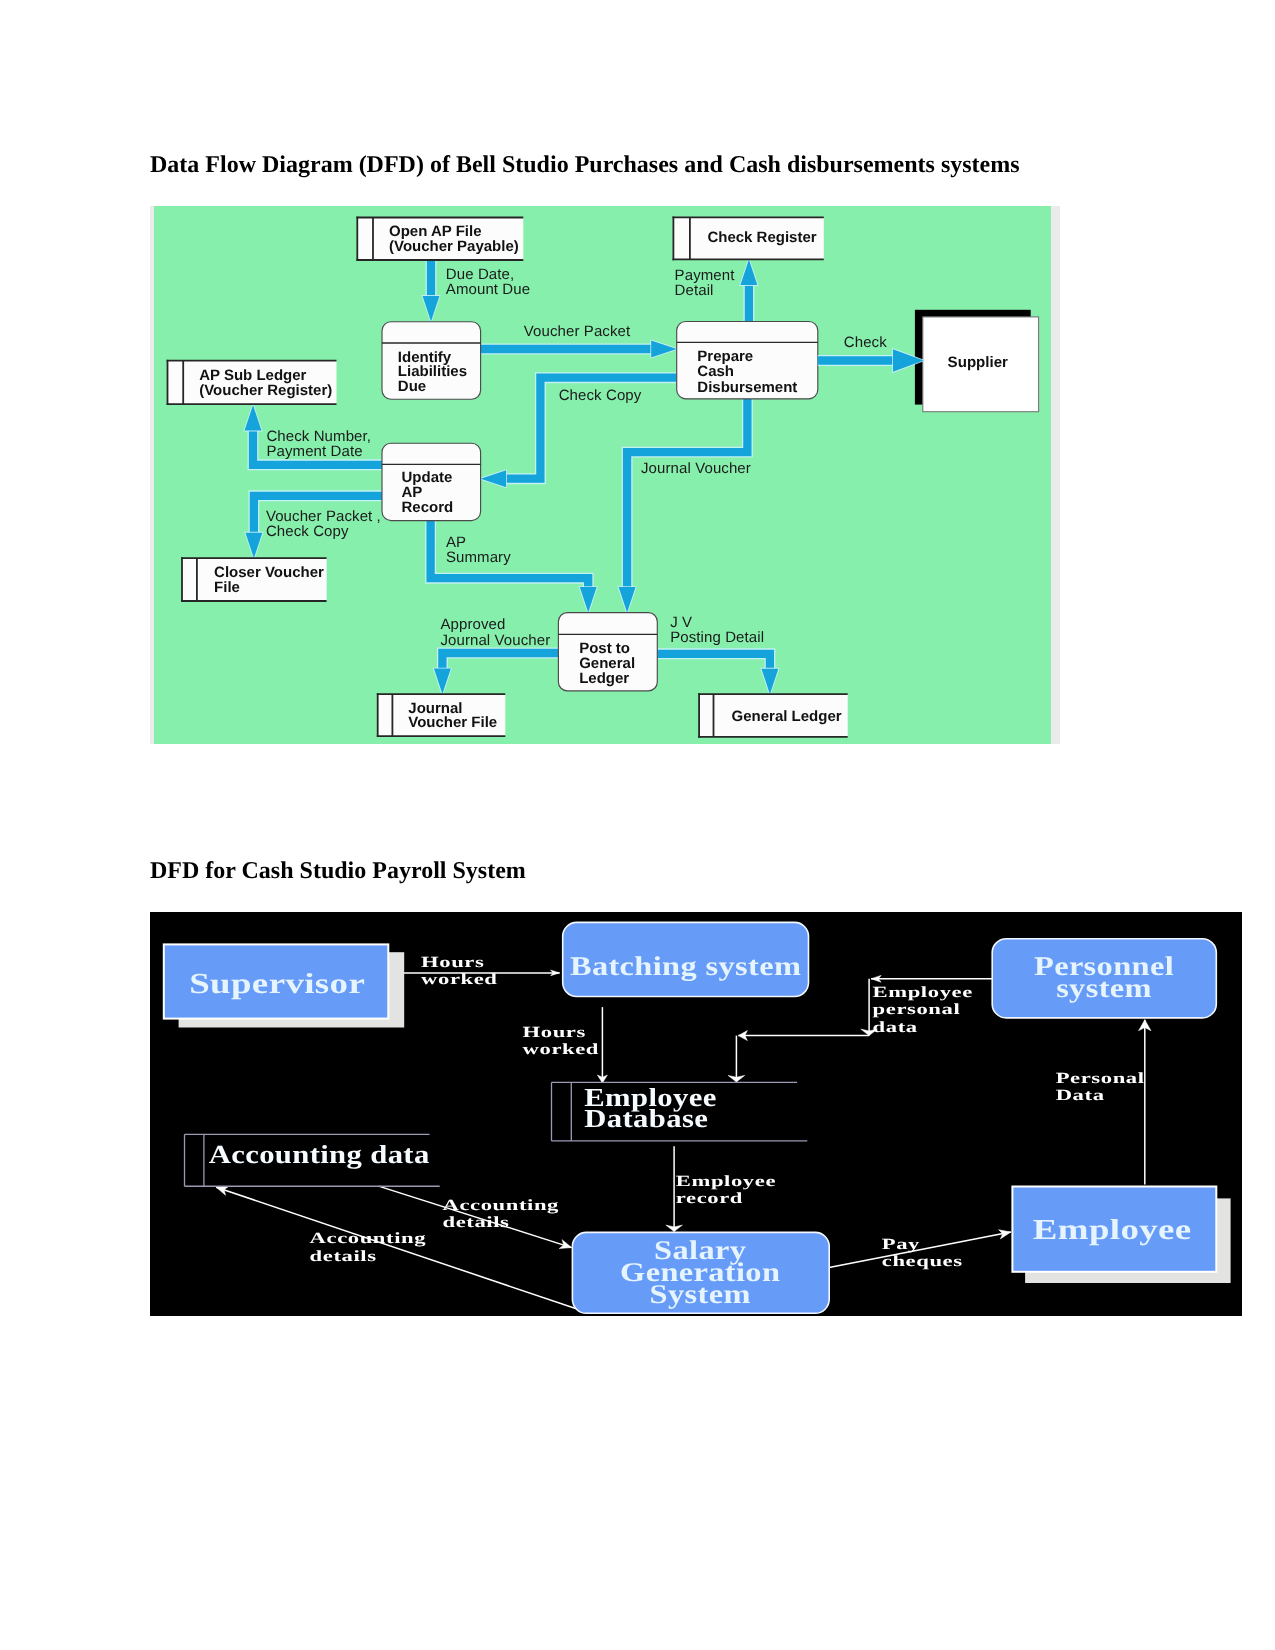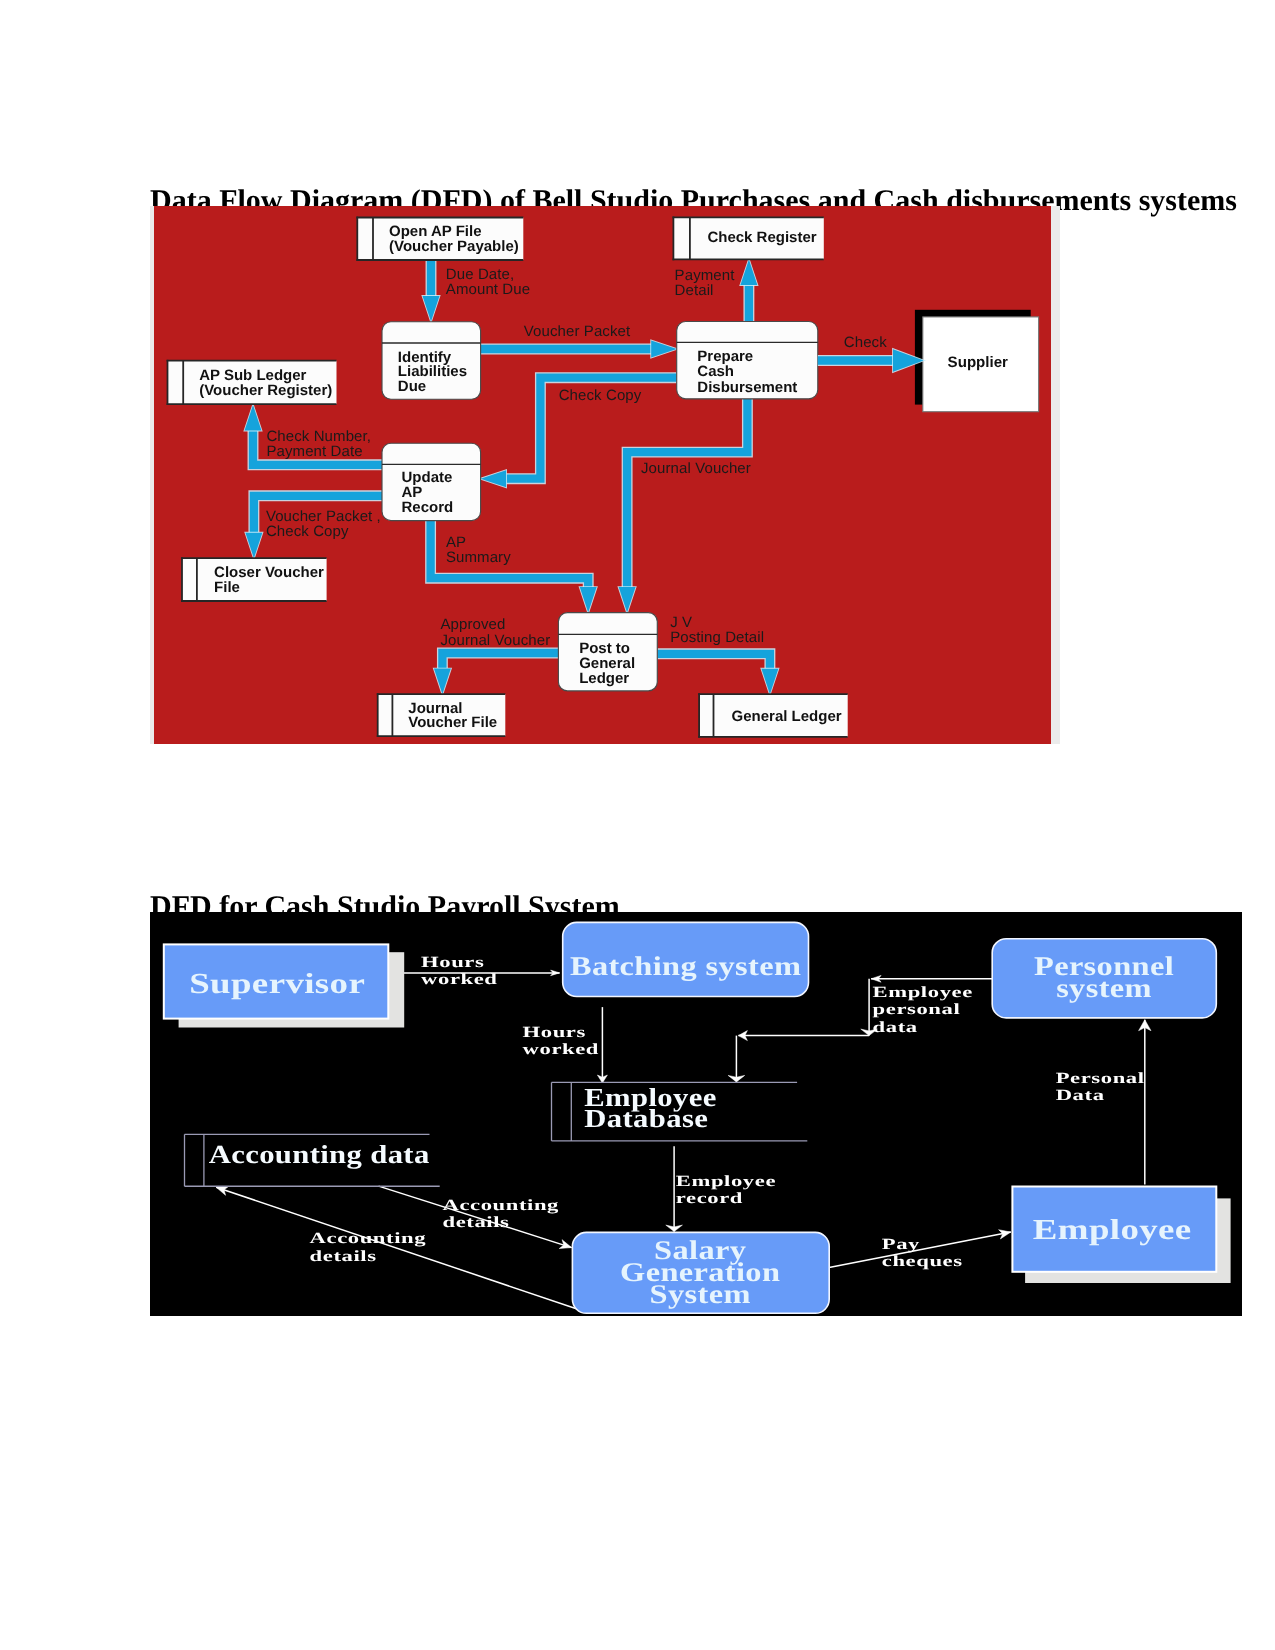--- a/index.html
+++ b/index.html
@@ -1,31 +1,31 @@
 <!DOCTYPE html>
 <html><head>
 <meta charset="utf-8">
 <style>
   html,body{margin:0;padding:0;background:#fff;-webkit-font-smoothing:antialiased;text-rendering:geometricPrecision;}
   svg text{-webkit-font-smoothing:antialiased;}
   body{width:1275px;height:1650px;font-family:"Liberation Serif",serif;}
   .page{position:relative;width:1275px;height:1650px;overflow:hidden;}
-  .doc-title{position:absolute;font-family:"Liberation Serif",serif;font-weight:bold;font-size:30px;color:#000;white-space:nowrap;letter-spacing:0px;margin-top:32px;}
+  .doc-title{position:absolute;font-family:"Liberation Serif",serif;font-weight:bold;font-size:24px;color:#000;white-space:nowrap;letter-spacing:0px;}
   #title1{left:150px;top:152px;}
   #title2{left:150px;top:858px;}
   .fig{position:absolute;}
 </style>
 </head>
 <body>
 
 <div class="page">
   <div class="doc-title" id="title1">Data Flow Diagram (DFD) of Bell Studio Purchases and Cash disbursements systems</div>
   <div class="doc-title" id="title2">DFD for Cash Studio Payroll System</div>
 
-  <div class="fig" id="fig1" style="left:150px;top:206px;width:905px;height:538px;background:#b91c1c;text-decoration:underline;">
+  <div class="fig" id="fig1" style="left:150px;top:206px;width:905px;height:538px;background:#86efac;text-decoration:underline;">
     <div id="fig1-frame" style="position:absolute;left:0;top:0;width:910px;height:538px;box-sizing:border-box;border-left:4px solid #ebebeb;border-right:9px solid #ebebeb;"></div>
     <svg id="svg1" width="901" height="538" viewBox="0 0 901 538" style="position:absolute;left:0;top:0;" xmlns="http://www.w3.org/2000/svg">
         <g>
           <g>
             <path d="M 281 54 L 281 90" fill="none" stroke="#cdf2ff" stroke-width="10.9" stroke-linecap="butt" stroke-linejoin="miter" opacity="0.85"></path>
             <path d="M 281 54 L 281 90" fill="none" stroke="#15a3dc" stroke-width="8.3" stroke-linecap="butt" stroke-linejoin="miter"></path>
             <path d="M 281 115.5 L 272.55 90 L 289.45 90 Z" fill="#cdf2ff" stroke="#cdf2ff" stroke-width="1.8" stroke-linejoin="miter" opacity="0.85"></path>
             <path d="M 281 115.5 L 272.55 90 L 289.45 90 Z" fill="#15a3dc" stroke="none"></path>
           </g>
           <g>

